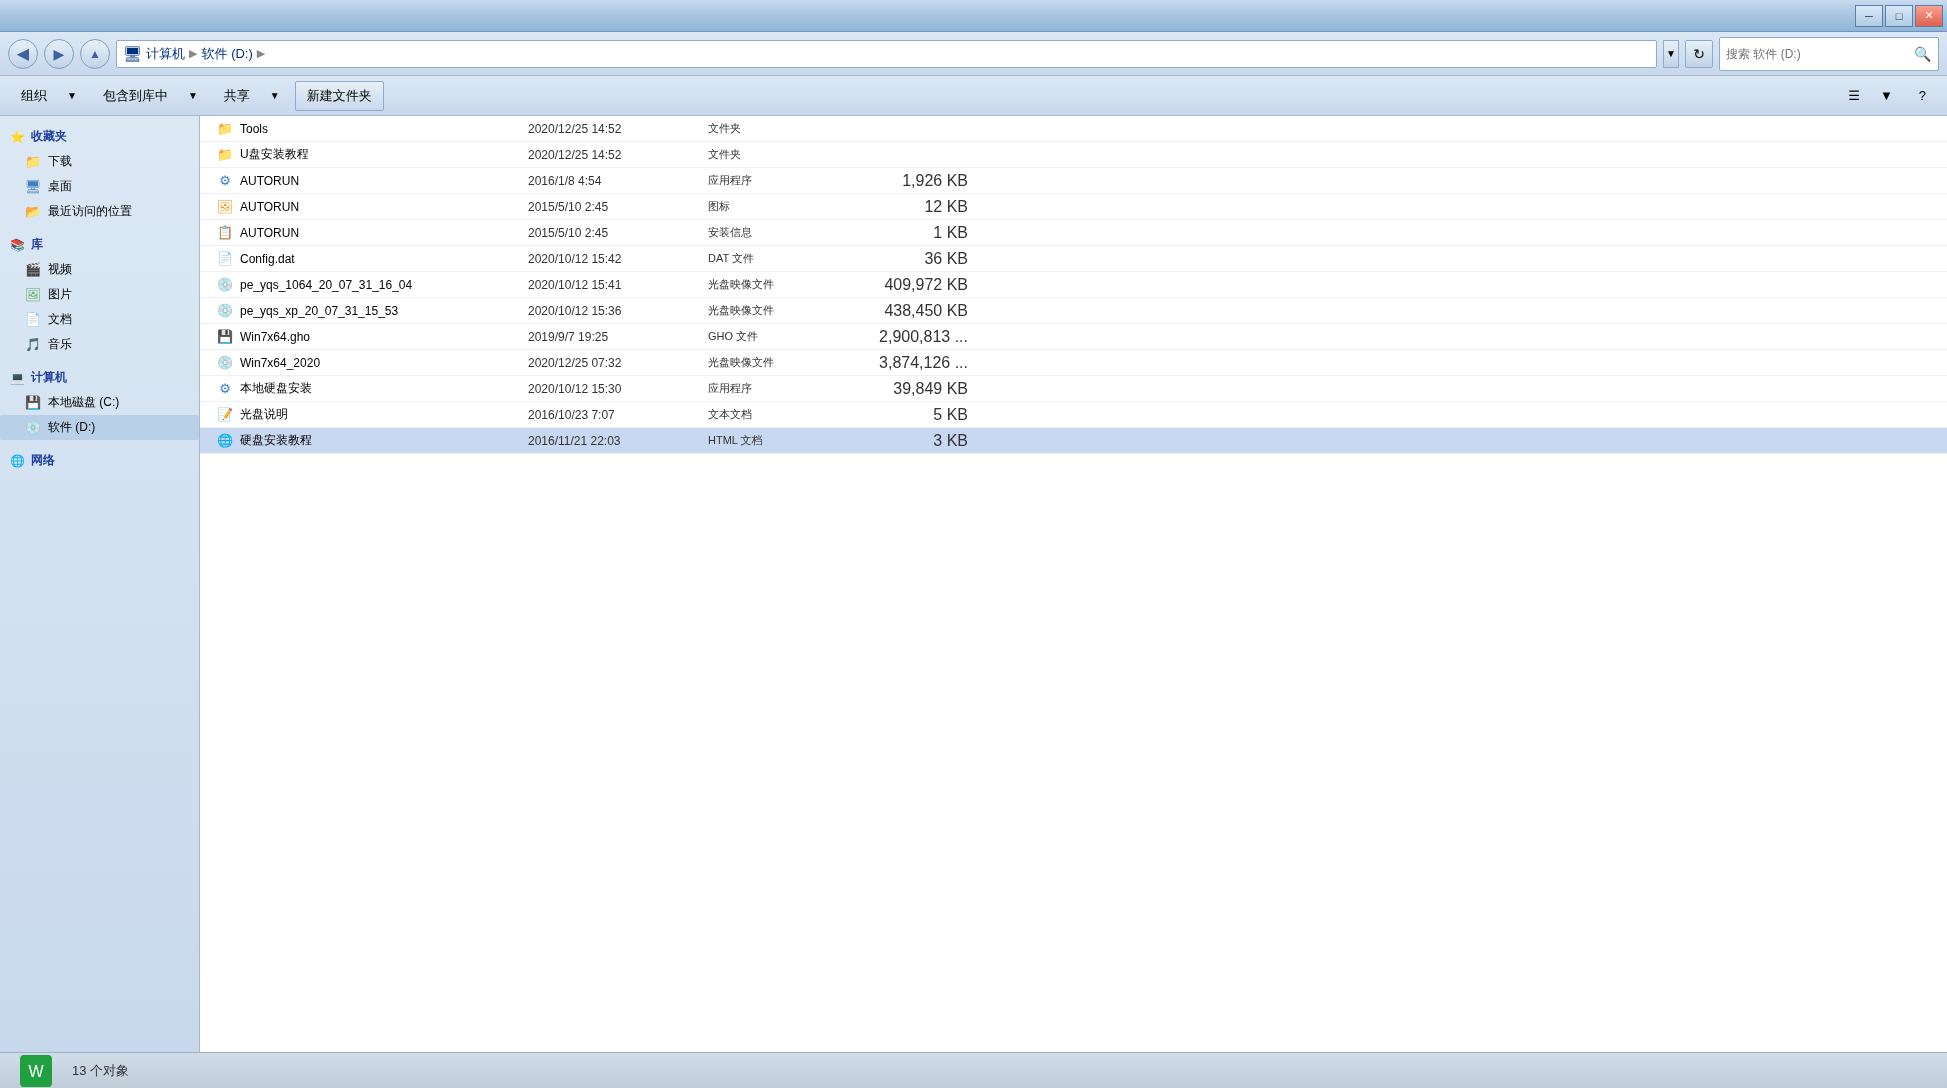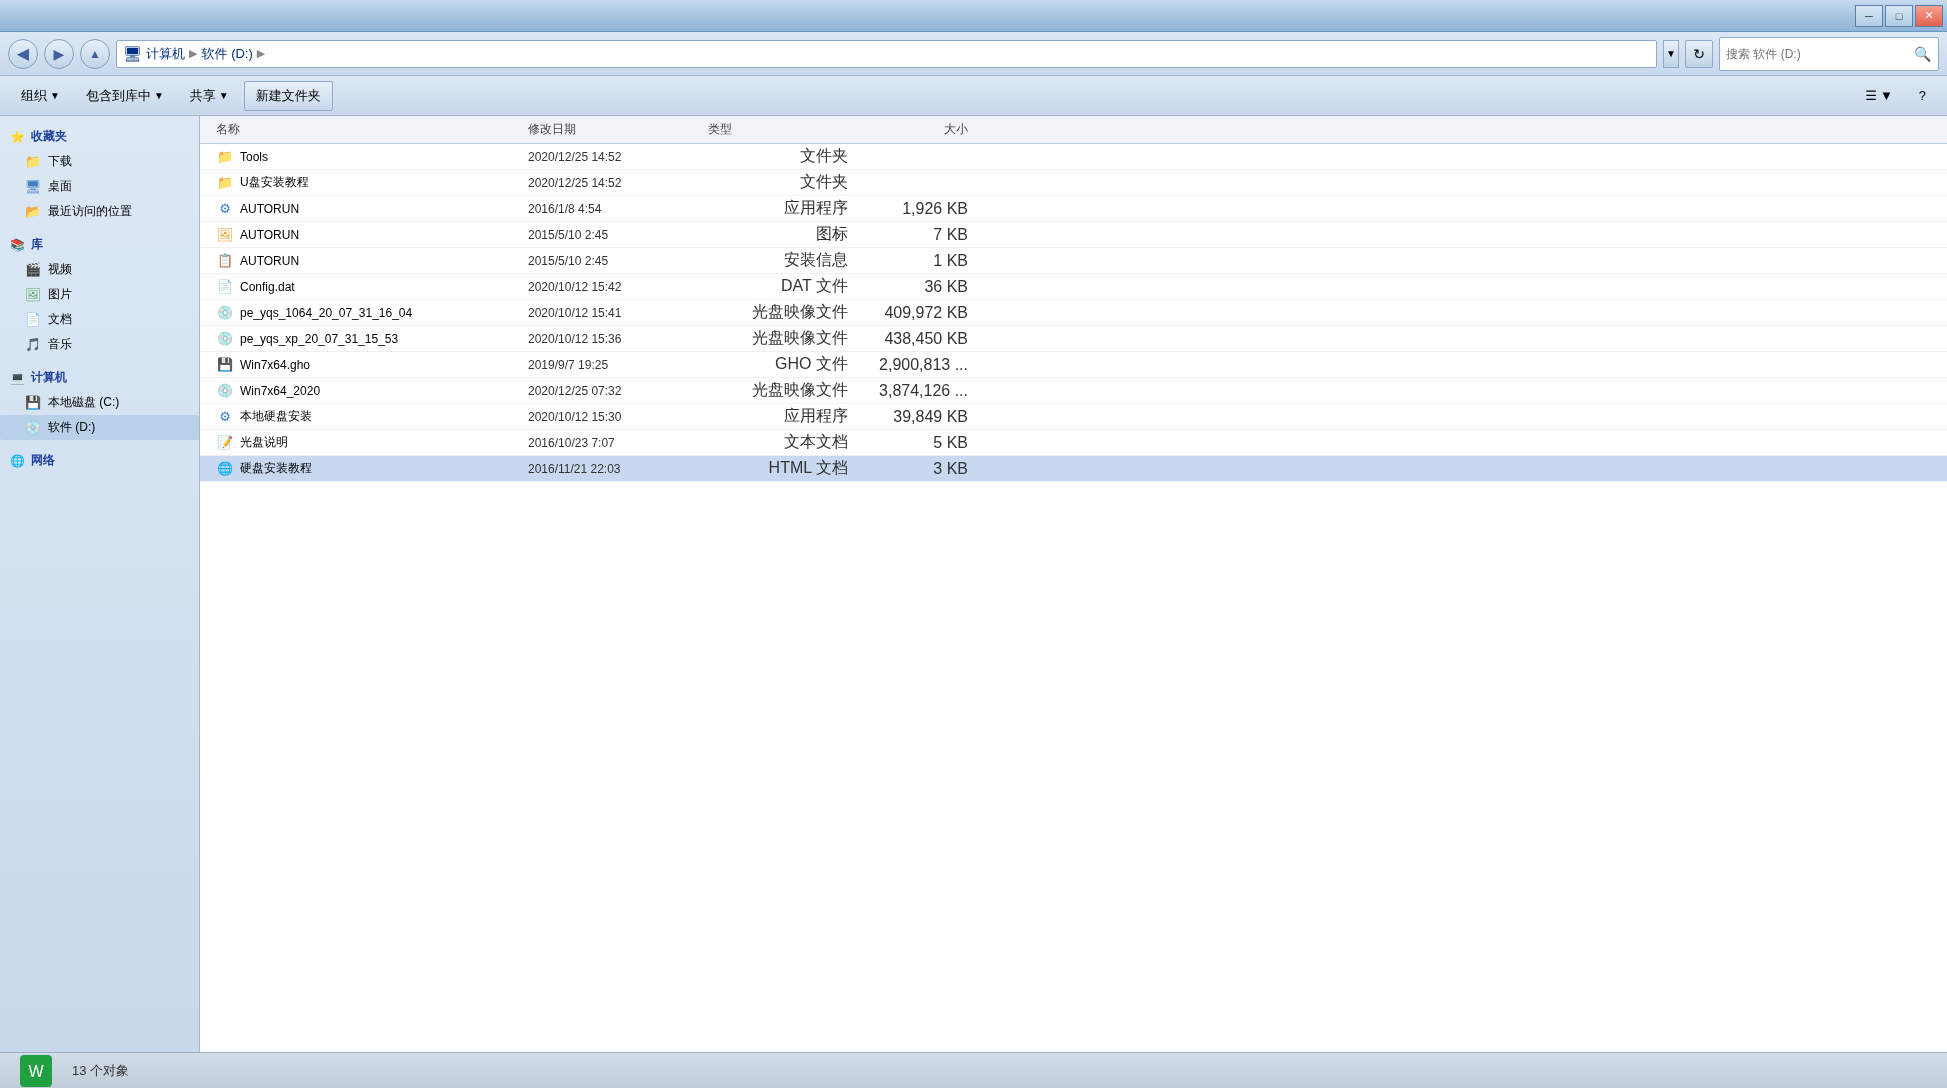--- a/index.html
+++ b/index.html
@@ -138,21 +138,21 @@
       border-bottom: 1px solid #a8b8cc;
     }
     .tool-btn {
       height: 30px;
       padding: 0 10px;
       border: 1px solid transparent;
       background: transparent;
       cursor: pointer;
       display: flex;
       align-items: center;
-      gap: 3px;
+      gap: 20px;
       font-size: 13px;
       border-radius: 2px;
     }
     .tool-btn .arrow { font-size: 10px; }
     .new-folder-btn {
       height: 30px;
       padding: 0 11px;
       background: linear-gradient(to bottom, #e8f0f8, #c8d8ec);
       border: 1px solid #90aacc;
       cursor: pointer;
@@ -251,21 +251,21 @@
       display: flex;
       align-items: center;
       gap: 6px;
       padding: 0 8px;
       font-size: 12px;
       overflow: hidden;
       text-overflow: ellipsis;
       white-space: nowrap;
     }
     .file-date-cell { flex: 0 0 180px; font-size: 12px; color: #333; }
-    .file-type-cell { flex: 0 0 140px; font-size: 16px; color: #333; text-align: right; }
+    .file-type-cell { flex: 0 0 140px; font-size: 11px; color: #333; }
     .file-size-cell { flex: 0 0 120px; font-size: 16px; color: #333; text-align: right; }
 
     
     .fi { width: 18px; height: 16px; display: inline-flex; align-items: center; justify-content: center; font-size: 13px; flex-shrink: 0; }
     .fi-folder { color: #e8b040; }
 
     
     .status-bar {
       height: 36px;
       background: linear-gradient(to bottom, #d0dce8, #c0ccd8);
@@ -410,26 +410,20 @@
     <div class="sidebar-section">
       <div class="sidebar-section-header">
         <span>🌐</span>
         <span>网络</span>
       </div>
     </div>
   </div>
 
   <div class="file-list-area">
 
-    <div class="file-list-header">
-      <div class="col-name">名称</div>
-      <div class="col-date">修改日期</div>
-      <div class="col-type">类型</div>
-      <div class="col-size">大小</div>
-    </div>
 
     <div id="file-rows">
         <div class="file-row">
     <div class="file-name-cell">
       <span class="fi" style="color:#e8b040">📁</span>
       <span>Tools</span>
     </div>
     <div class="file-date-cell">2020/12/25 14:52</div>
     <div class="file-type-cell">文件夹</div>
     <div class="file-size-cell"></div>
@@ -452,21 +446,21 @@
     <div class="file-type-cell">应用程序</div>
     <div class="file-size-cell">1,926 KB</div>
   </div>
         <div class="file-row">
     <div class="file-name-cell">
       <span class="fi" style="color:#e0a020">🖼</span>
       <span>AUTORUN</span>
     </div>
     <div class="file-date-cell">2015/5/10 2:45</div>
     <div class="file-type-cell">图标</div>
-    <div class="file-size-cell">7 KB</div>
+    <div class="file-size-cell">12 KB</div>
   </div>
         <div class="file-row">
     <div class="file-name-cell">
       <span class="fi" style="color:#808080">📋</span>
       <span>AUTORUN</span>
     </div>
     <div class="file-date-cell">2015/5/10 2:45</div>
     <div class="file-type-cell">安装信息</div>
     <div class="file-size-cell">1 KB</div>
   </div>

